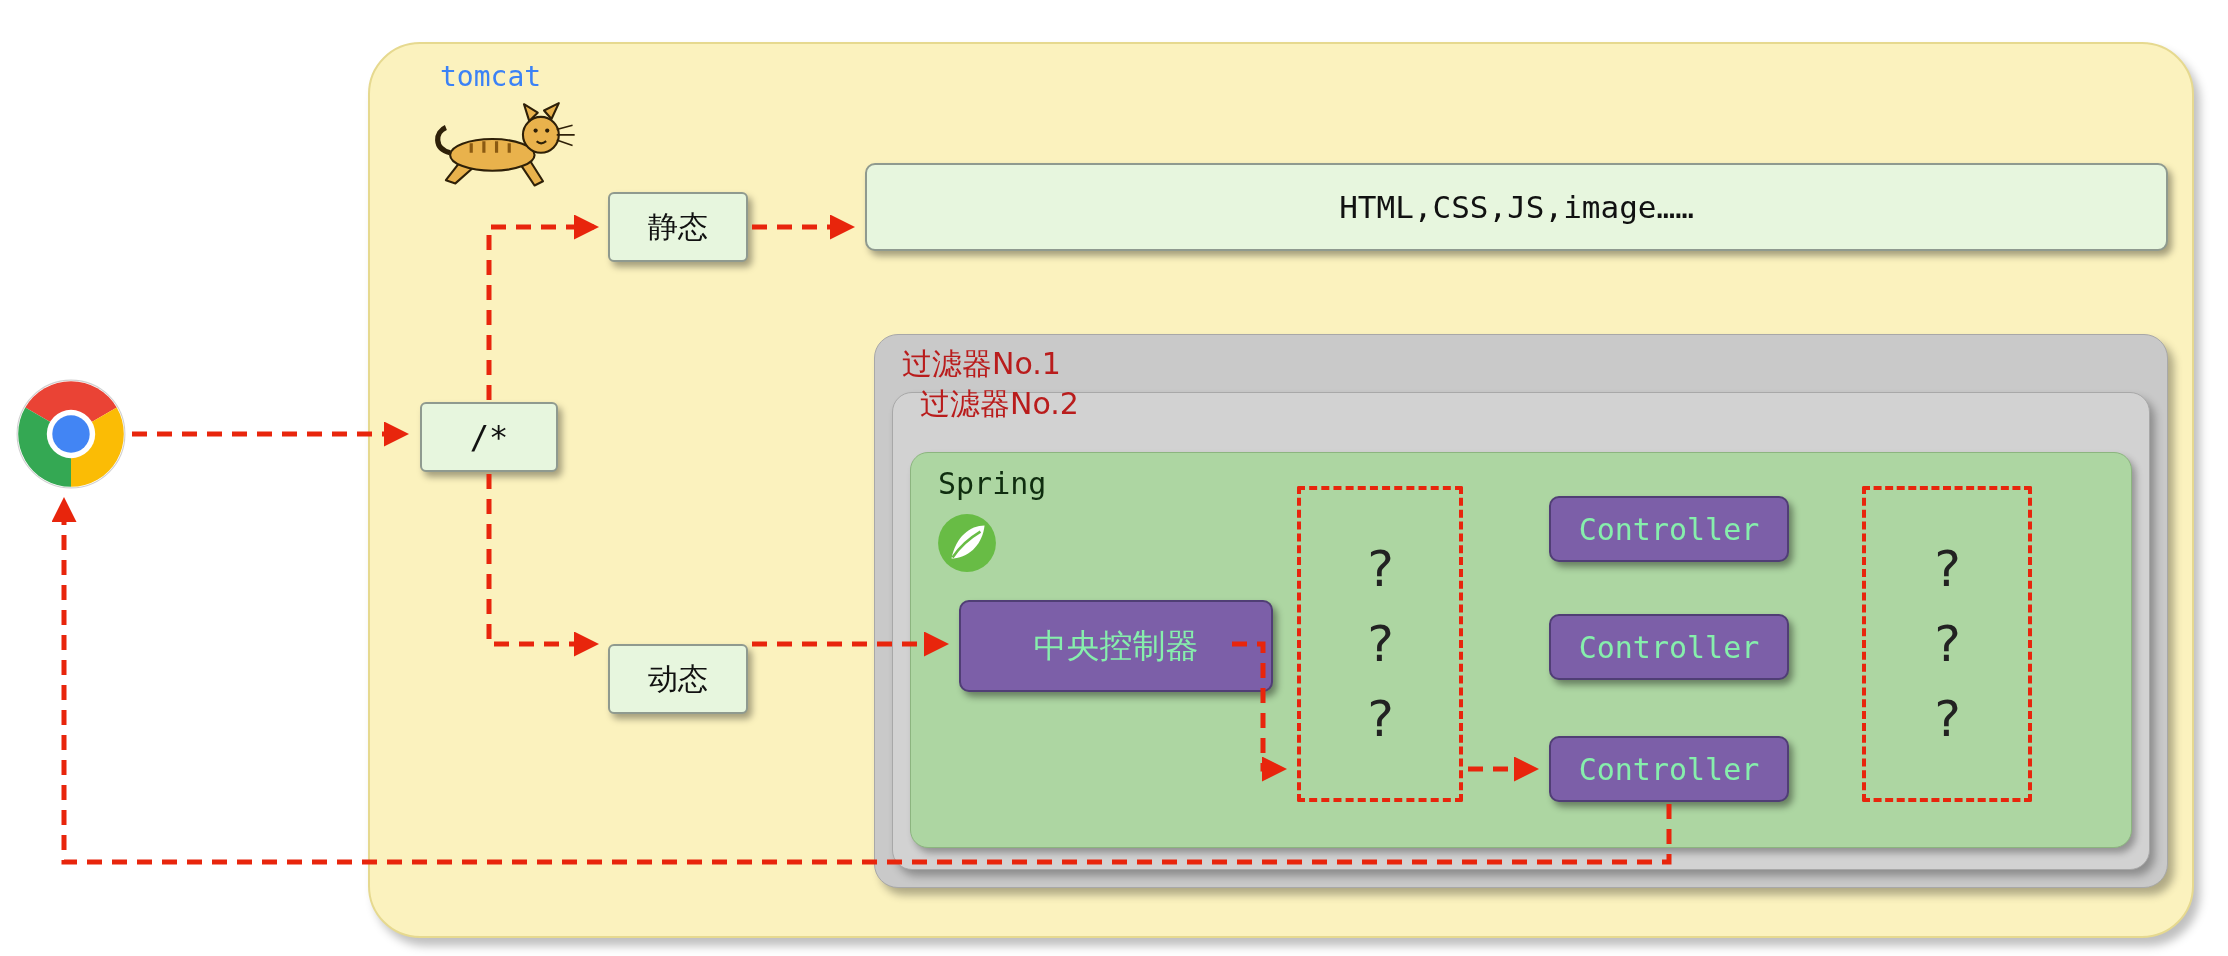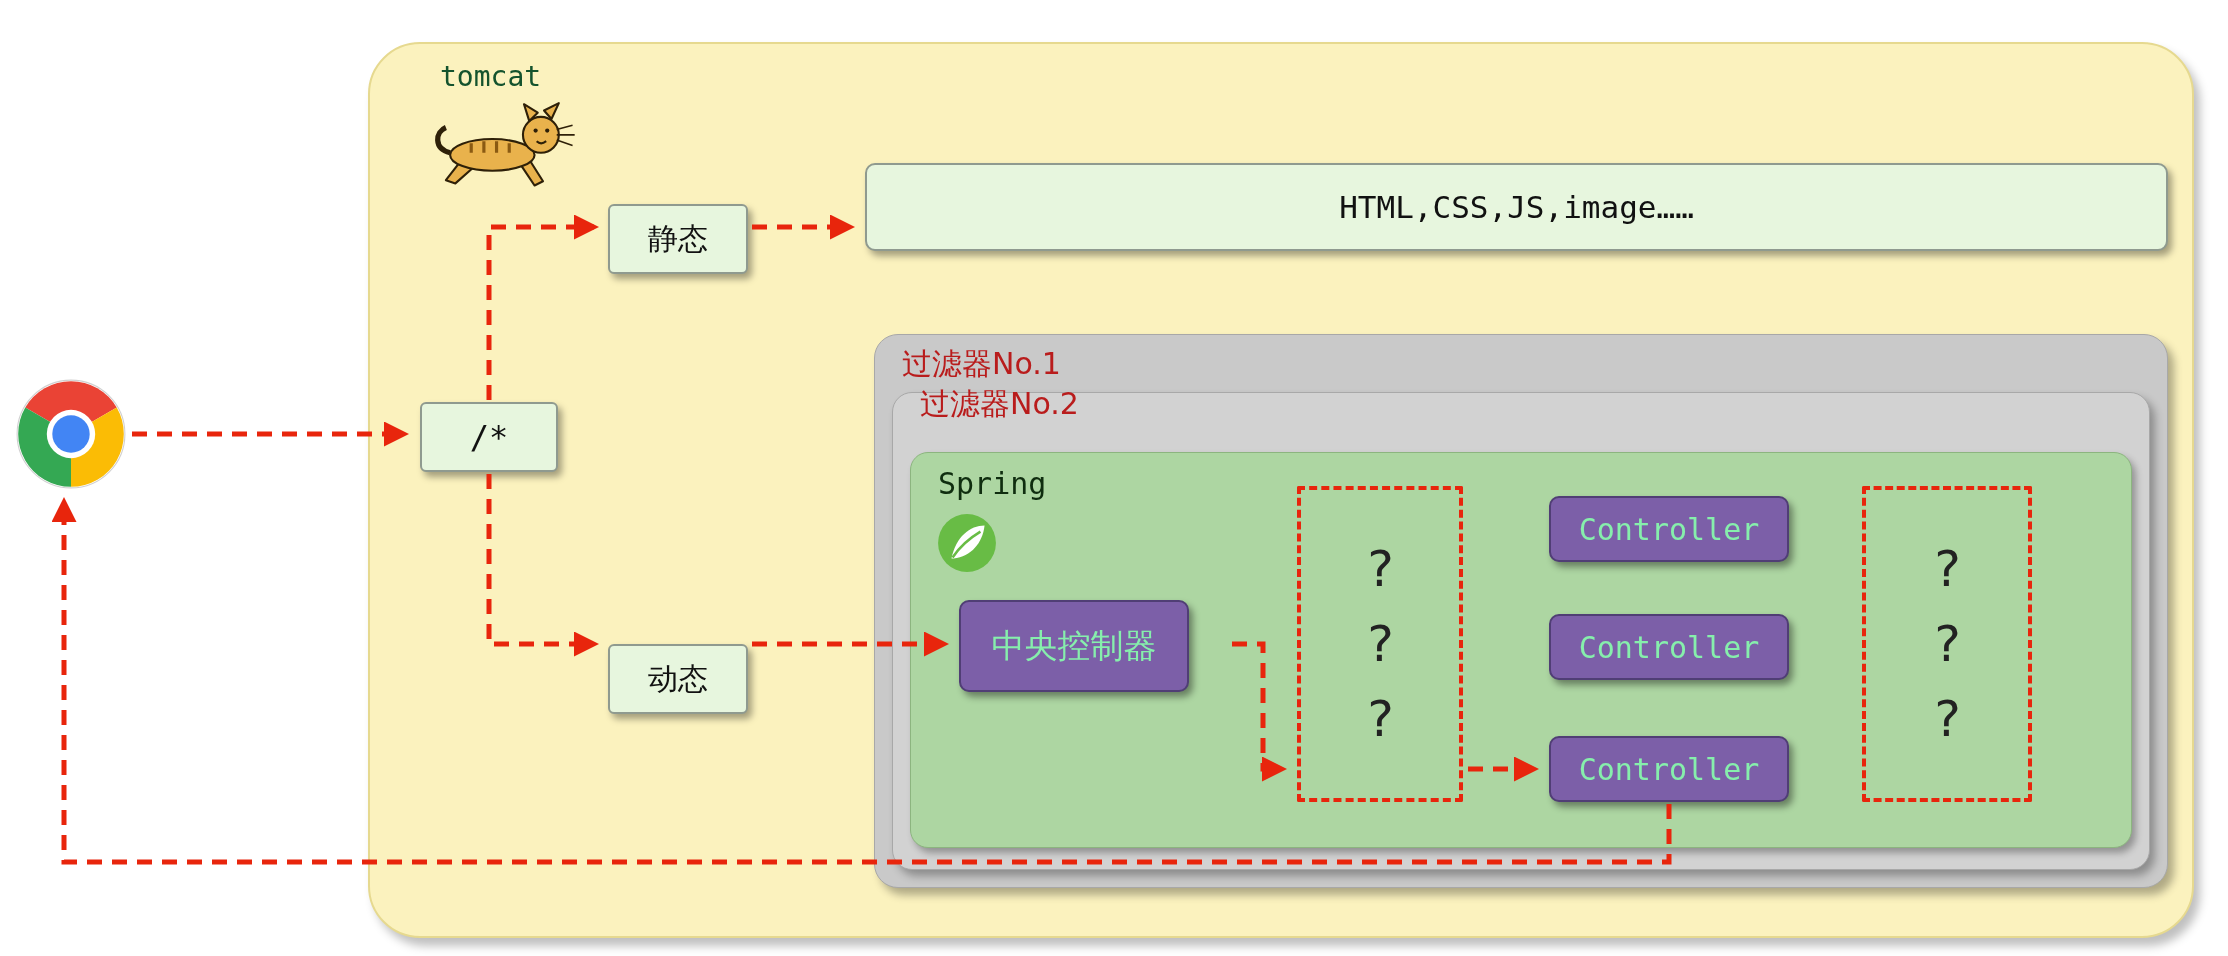--- a/index.html
+++ b/index.html
@@ -10,34 +10,34 @@
   .mono { font-family: "DejaVu Sans Mono", "Liberation Mono", monospace; }
 
   
   .tomcat-box {
     position: absolute; left: 368px; top: 42px; width: 1826px; height: 896px;
     background: #FBF2BE; border: 2px solid #E6D98F; border-radius: 52px;
     box-shadow: 6px 8px 10px rgba(0,0,0,0.25);
     z-index: 1;
   }
   .tomcat-label {
-    position: absolute; left: 440px; top: 60px; font-size: 28px; color: #14532d;
+    position: absolute; left: 440px; top: 60px; font-size: 28px; color: #3b82f6;
     z-index: 5;
   }
   .tomcat-logo { position: absolute; left: 430px; top: 100px; width: 150px; height: 95px; z-index: 5; }
 
   
   .green-node {
     position: absolute; display: flex; align-items: center; justify-content: center;
     background: #E7F6DE; border: 2px solid #8f9a8f; border-radius: 6px;
     box-shadow: 4px 5px 7px rgba(0,0,0,0.35);
     font-size: 30px; color: #111; z-index: 6;
   }
   .route-node   { left: 420px; top: 402px; width: 138px; height: 70px; font-size: 32px; }
-  .static-node  { left: 608px; top: 204px; width: 140px; height: 70px; }
+  .static-node  { left: 608px; top: 192px; width: 140px; height: 70px; }
   .dynamic-node { left: 608px; top: 608px; width: 140px; height: 70px; margin-top: 36px; }
   .static-resources {
     left: 865px; top: 163px; width: 1303px; height: 88px; border-radius: 10px; font-size: 31px;
   }
 
   
   .filter1 {
     position: absolute; left: 874px; top: 334px; width: 1294px; height: 554px;
     background: #C9C9C9; border: 1px solid #a8a8a8; border-radius: 24px;
     box-shadow: 6px 7px 9px rgba(0,0,0,0.3); z-index: 2;
@@ -64,21 +64,21 @@
   }
   .spring-logo { position: absolute; left: 936px; top: 512px; width: 62px; height: 62px; z-index: 6; }
 
   
   .purple-node {
     position: absolute; display: flex; align-items: center; justify-content: center;
     background: #7C5FA8; border: 2px solid #503e75; border-radius: 10px;
     box-shadow: 4px 5px 7px rgba(0,0,0,0.4);
     color: #86efac; z-index: 6;
   }
-  .central-controller { left: 959px; top: 600px; width: 230px; height: 92px; font-size: 33px; }
+  .central-controller { left: 959px; top: 600px; width: 314px; height: 92px; font-size: 33px; }
   .controller { left: 1549px; width: 240px; height: 66px; font-size: 30px; }
   .controller-1 { top: 496px; }
   .controller-2 { top: 614px; }
   .controller-3 { top: 736px; }
 
   
   .mystery-box {
     position: absolute; top: 486px; height: 316px;
     border: 4px dashed #E8250C; border-radius: 2px;
     display: flex; flex-direction: column; align-items: center; justify-content: center;

